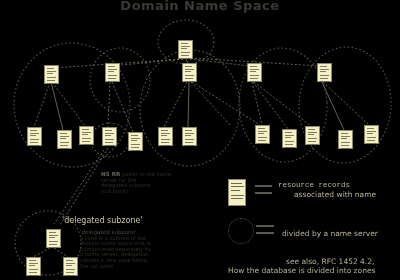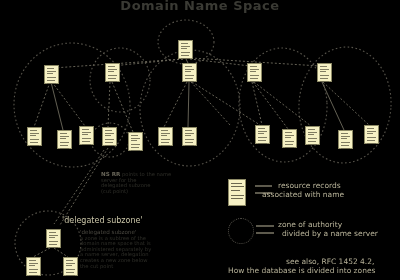--- a/index.html
+++ b/index.html
@@ -48,22 +48,22 @@
 
   .lg-circle{
     position:absolute;left:228px;top:218px;width:26px;height:26px;
     border:1px dotted #55524a;border-radius:50%;box-sizing:border-box;
   }
 
   .lg-txt{
     position:absolute;color:#b9b49a;font-size:7.5px;line-height:9.5px;
     white-space:nowrap;
   }
-  .lg-txt.t1{left:278px;top:181px;}
-  .lg-txt.t2{left:262px;top:190px;text-align:center;}
+  .lg-txt.t1{left:278px;top:181px;font-family:Liberation Mono, monospace;}
+  .lg-txt.t2{left:294px;top:190px;text-align:center;}
   .lg-txt.t3{left:278px;top:220px;}
   .lg-txt.t4{left:282px;top:229px;}
 
   .foot{
     position:absolute;color:#b5b097;font-size:7.5px;line-height:10px;white-space:nowrap;
   }
   .foot.f1{left:286px;top:257px;}
   .foot.f2{left:228px;top:266px;}
 
   
@@ -336,18 +336,17 @@
     <i class="a"></i>
       <i class="b"></i>
       <i class="c"></i>
       <i class="d"></i>
       <i class="e"></i>
   </div>
   <div class="lg-circle"></div>
 
   <div class="lg-txt t1">resource records</div>
   <div class="lg-txt t2">associated with name</div>
-  <div class="lg-txt t3">zone of authority</div>
   <div class="lg-txt t4">divided by a name server</div>
 
   <div class="foot f1">see also, RFC 1452 4.2,</div>
   <div class="foot f2">How the database is divided into zones</div>
 </div>
 
 </body></html>

